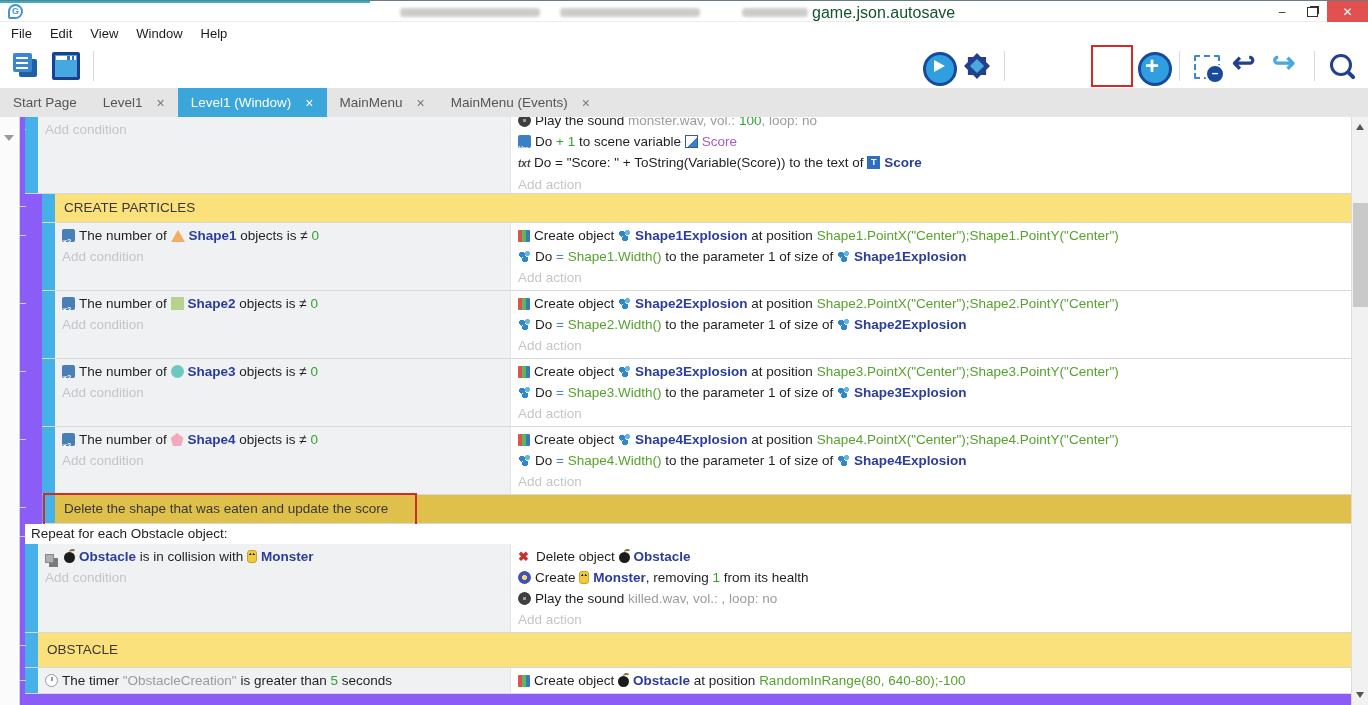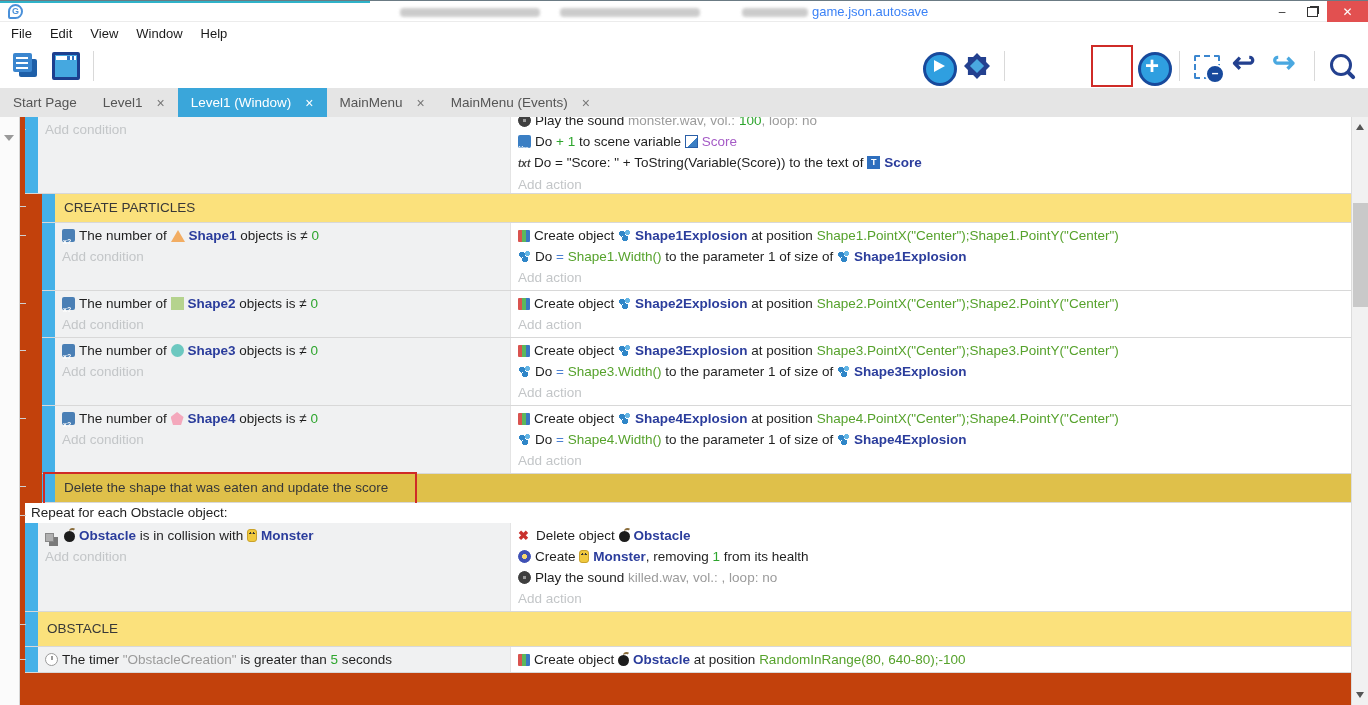--- a/index.html
+++ b/index.html
@@ -9,21 +9,21 @@
     font-family:"Liberation Sans", sans-serif; background:#fff; color:#1f1f1f;
   }
   
   #titlebar { position:absolute; top:0; left:0; width:1368px; height:22px;
     background:#fff; border-top:1px solid #6b7b84; border-bottom:1px solid #ececec;
     display:flex; align-items:center; }
   #titlebar .teal-strip { position:absolute; top:0; left:0; width:370px; height:2px; background:#2fb3c9; }
   .logo { width:15px; height:15px; margin-left:8px; border:2px solid #4a90d9; border-radius:50% 50% 50% 2px;
     color:#4a90d9; font-weight:bold; font-size:9px; line-height:11px; text-align:center; }
   .blur-blob { position:absolute; top:7px; height:9px; background:#bfbfbf; border-radius:4px; filter:blur(1.5px); opacity:.8; }
-  #win-title { position:absolute; left:812px; top:3px; font-size:13px; color:#3b82f6; }
+  #win-title { position:absolute; left:812px; top:3px; font-size:16px; color:#14532d; }
   #win-controls { position:absolute; right:0; top:0; height:21px; display:flex; }
   .win-btn { width:30px; height:21px; display:flex; align-items:center; justify-content:center;
     font-size:12px; color:#333; }
   .win-btn.max::after { content:""; width:9px; height:8px; border:1px solid #333; box-shadow:2px -2px 0 -1px #333; }
   .win-btn.close { width:41px; background:#e25050; color:#fff; font-size:12px; }
   
   #menubar { position:absolute; top:23px; left:0; width:1368px; height:21px; background:#fff;
     display:flex; align-items:center; padding-left:2px;text-align:center; }
   .menu-item { padding:0 9px; font-size:13px; color:#1a1a1a; }
   
@@ -73,21 +73,21 @@
   #tabbar { position:absolute; top:88px; left:0; width:1368px; height:29px; background:#e5e5e5; display:flex; }
   .tab { display:flex; align-items:center; padding:0 13px; font-size:13.5px; color:#555; }
   .tab .tab-close { margin-left:14px; color:#777; font-size:14px; }
   .tab.active { background:#3aa6da; color:#fff; }
   .tab.active .tab-close { color:#fff; }
   
   #events-area { position:absolute; top:117px; left:0; width:1368px; bottom:0; display:flex; }
   #rail { width:20px; background:#fbfbfb; border-right:1px solid #d6d6d6; position:relative; }
   #rail .collapse-arrow { position:absolute; top:18px; left:4px; width:0; height:0;
     border-left:5px solid transparent; border-right:5px solid transparent; border-top:6px solid #9a9a9a; }
-  #events { flex:1; background:#c2410c; overflow:hidden; position:relative; }
+  #events { flex:1; background:#8b5cf6; overflow:hidden; position:relative; }
   #scrollbar { width:17px; background:#f1f1f1; border-left:1px solid #dcdcdc; position:relative; }
   .sb-arrow { position:absolute; left:4px; width:0; height:0; border-left:4px solid transparent; border-right:4px solid transparent; }
   .sb-up { top:7px; border-bottom:6px solid #555; }
   .sb-down { bottom:7px; border-top:6px solid #555; }
   #sb-thumb { position:absolute; left:1px; top:86px; width:15px; height:104px; background:#c9c9c9; }
   
   .ev-row { position:relative; border-bottom:1px solid #d8d8d8; background:#fff; }
   .ev-row::before { content:""; position:absolute; top:12px; height:1px; background:#d0d0d0; }
   .ind0 { margin-left:5px; } .ind0::before { left:-11px; width:12px; }
   .ind1 { margin-left:22px; } .ind1::before { left:-28px; width:12px; }
@@ -272,20 +272,21 @@
         <div class="ev-main">
           <div class="ev-body">
             <div class="drag-bar"></div>
             <div class="cond-col">
               <div class="line"><span class="icon count-icon"></span><span class="seg t">The number of </span><span class="icon square-icon"></span><span class="seg obj">Shape2</span><span class="seg t"> objects is </span><span class="seg t">≠ </span><span class="seg num">0</span></div>
               <div class="line placeholder">Add condition</div>
             </div>
             <div class="act-col">
               <div class="acts">
                 <div class="line"><span class="icon create-object-icon"></span><span class="seg t">Create object </span><span class="icon particles-icon"></span><span class="seg obj">Shape2Explosion</span><span class="seg t"> at position </span><span class="seg expr">Shape2.PointX("Center");Shape2.PointY("Center")</span></div>
+                <div class="line"><span class="icon particles-icon"></span><span class="seg t">Do </span><span class="seg op">= </span><span class="seg expr">Shape2.Width()</span><span class="seg t"> to the parameter 1 of size of </span><span class="icon particles-icon"></span><span class="seg obj">Shape2Explosion</span></div>
                 <div class="line placeholder">Add action</div>
               </div>
             </div>
           </div>
         </div>
       </div>
       <div class="ev-row ind1 event">
         <div class="ev-main">
           <div class="ev-body">
             <div class="drag-bar"></div>

